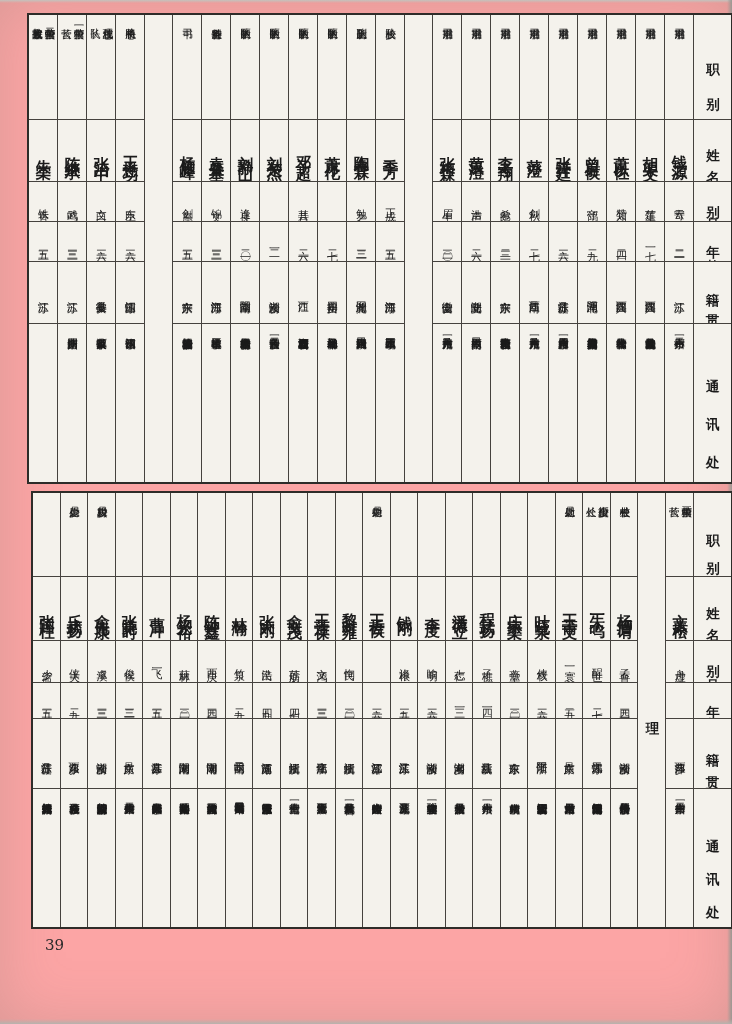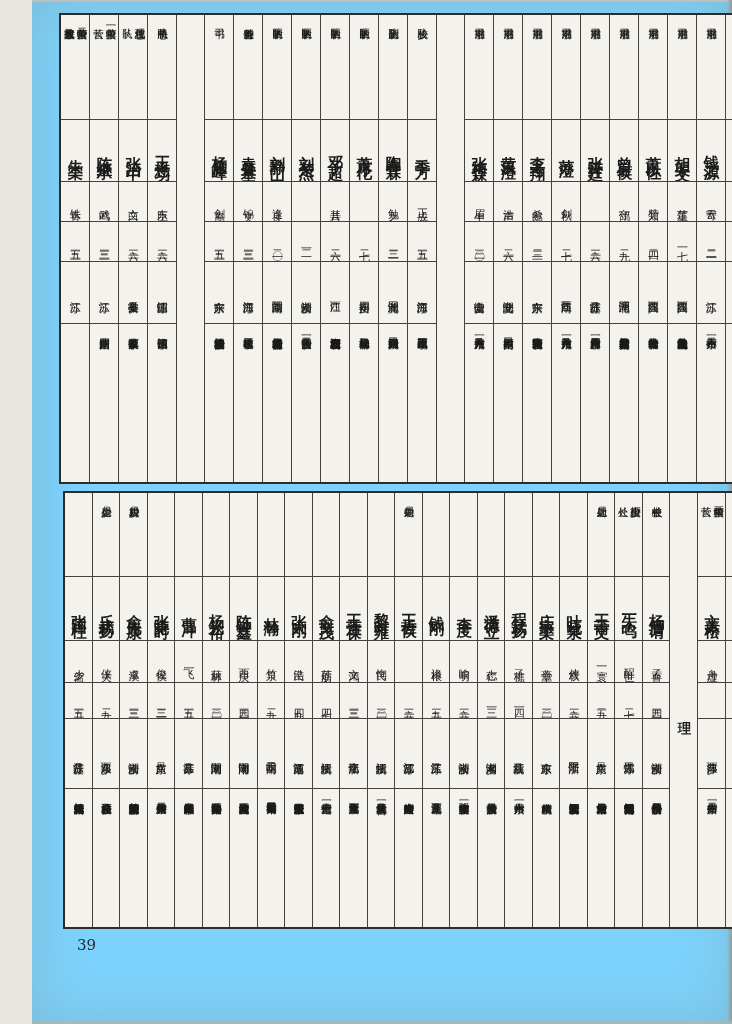--- a/index.html
+++ b/index.html
@@ -3,23 +3,22 @@
 <meta charset="utf-8">
 <style>
   html,body{margin:0;padding:0;}
   body{
     width:732px;height:1024px;position:relative;overflow:hidden;
     background:#e7e5e0;
     font-family:"Liberation Serif", serif;
     color:#1b1b1b;
   }
   .page{
-    position:absolute;inset:0;background:#7dd3fc;
+    position:absolute;inset:0;background:#fca5a5;
     box-shadow:inset 0 0 60px rgba(120,115,105,.25);
-    margin-left:32px;
   }
   .edge-right{position:absolute;top:0;right:0;width:5px;height:100%;
     background:linear-gradient(to left,#9a9893,rgba(154,152,147,0));}
   .edge-bottom{position:absolute;bottom:0;left:0;width:100%;height:5px;
     background:linear-gradient(to top,#b5b3ae,rgba(181,179,174,0));}
   .edge-top{position:absolute;top:0;left:0;width:100%;height:3px;
     background:linear-gradient(to bottom,#c4c2bd,rgba(196,194,189,0));}
 
   .vtable{
     position:absolute;display:flex;flex-direction:row-reverse;

